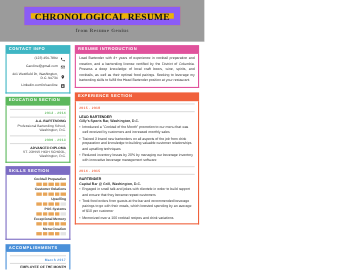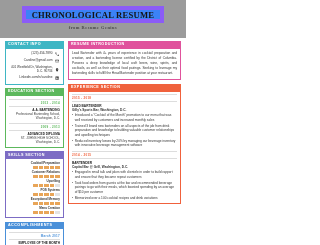--- a/index.html
+++ b/index.html
@@ -10,21 +10,21 @@
     position:relative;
   }
 
   
   #top-band{
     position:absolute; left:0; top:0; width:186px; height:38px;
     background:#9b9b9b;
   }
   #title-card{
     position:absolute; left:22px; top:6px; width:142px; height:17px;
-    background:#3b82f6; border:4px solid #8b5cf6;
+    background:#eab308; border:6px solid #8b5cf6;
     display:flex; align-items:center; justify-content:center;
   }
   #title-card .t{
     font-family:"Liberation Serif", serif;
     font-weight:bold; font-size:8.6px; letter-spacing:.25px;
     color:#141414; white-space:nowrap;
   }
   #subtitle{
     position:absolute; left:0; top:25px; width:186px; text-align:center;
     font-family:"Liberation Serif", serif;

